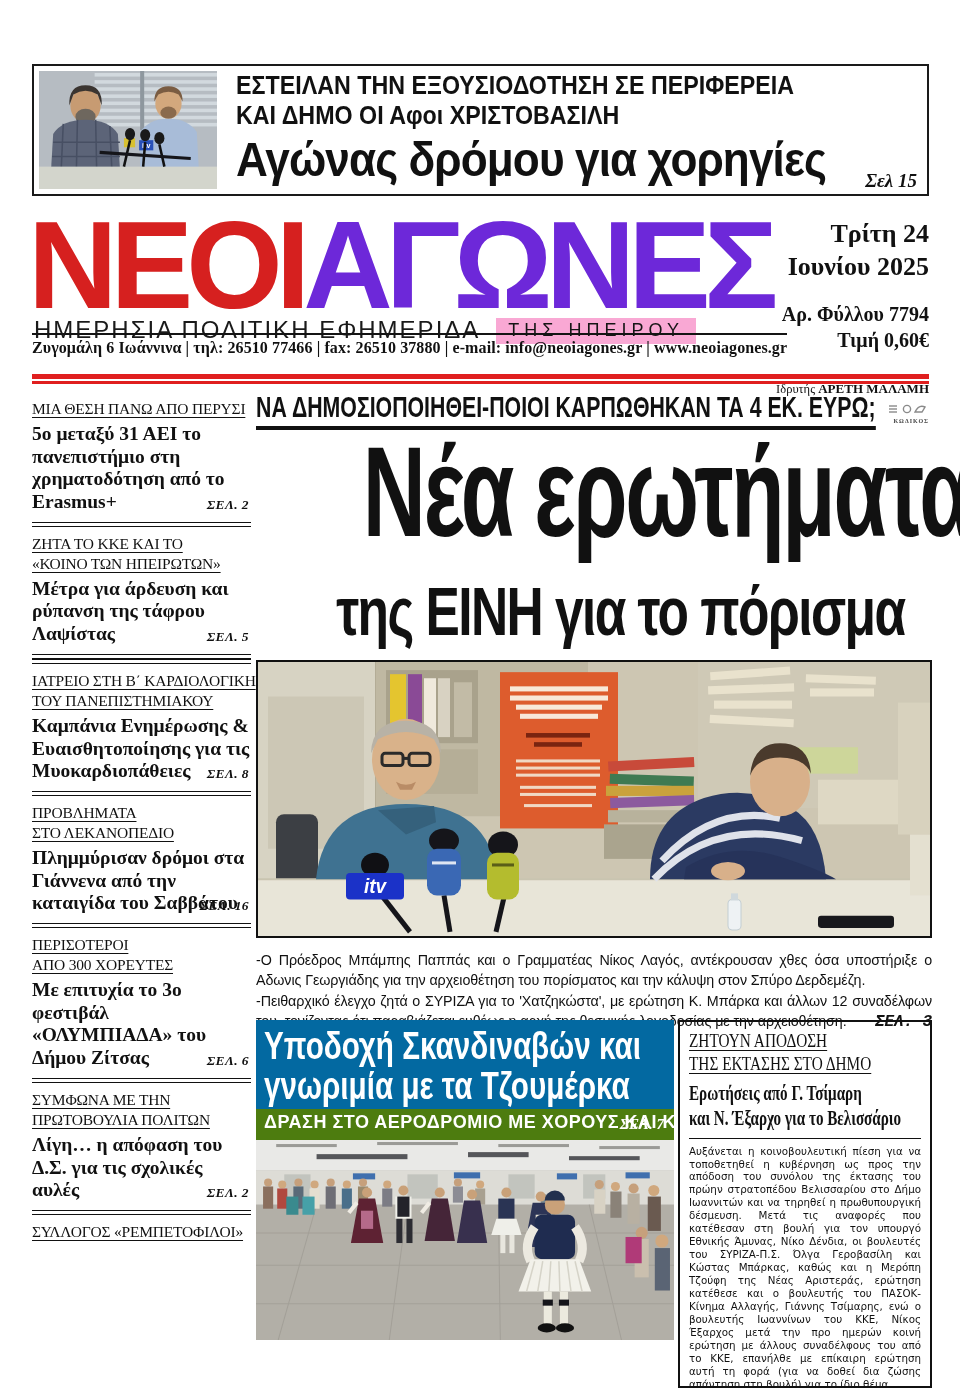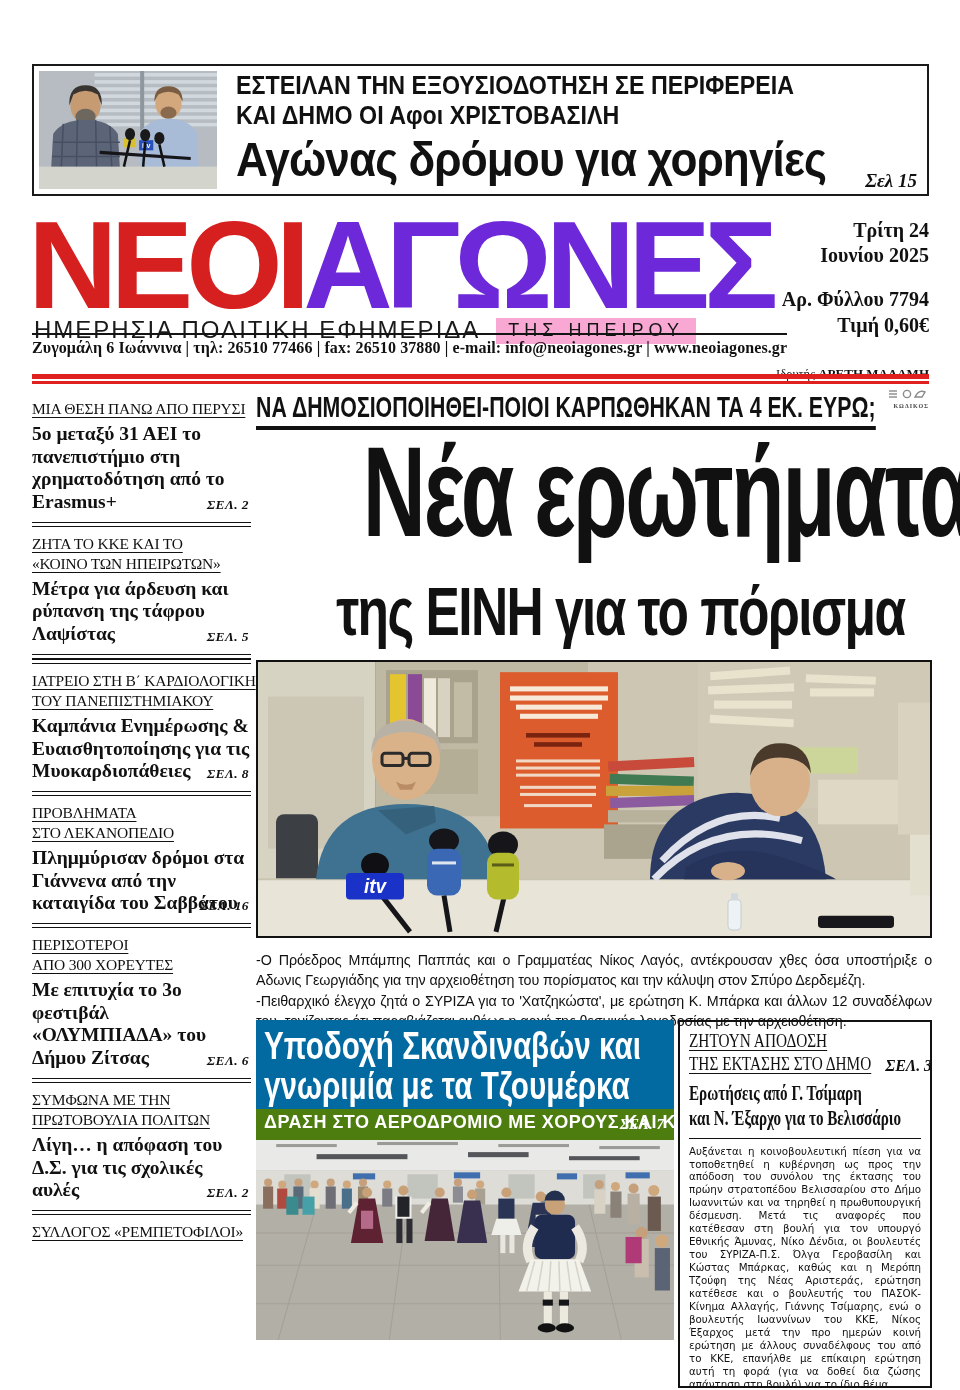--- a/index.html
+++ b/index.html
@@ -29,21 +29,21 @@
   #masthead { left:32px; top:212px; width:897px; height:164px; }
   .logo { position:absolute; left:-4px; top:4px; font-weight:bold; font-size:124px; line-height:0.8; letter-spacing:-7px; white-space:nowrap; }
   .logo-red { color:#d6201f; }
   .logo-black { color:#6d28d9; }
   .tagline-row { position:absolute; left:2px; top:104px; display:flex; align-items:flex-end; gap:16px; }
   .tagline { font-size:24px; letter-spacing:2px; color:#1a1a1a; }
   .tagline-hl { background:#f9a8d4; color:#151515; font-size:18px; letter-spacing:5px; padding:2px 12px 3px; }
   .mast-rule { position:absolute; left:0; top:121px; width:755px; border-top:2px solid #141414; }
   .contact { position:absolute; left:0; top:127px; font-family:"Liberation Serif",serif; font-weight:bold; font-size:16px; letter-spacing:0.1px; }
   .mast-right { position:absolute; right:0; top:6px; width:160px; text-align:right; font-family:"Liberation Serif",serif; }
-  .m-date { font-size:20px; font-weight:bold; line-height:1.25; }
+  .m-date { font-size:26px; font-weight:bold; line-height:1.25; }
   .m-issue { margin-top:18px; font-size:20px; font-weight:bold; line-height:1.3; }
   .m-founder { margin-top:28px; font-size:12.5px; }
   .m-founder b { font-size:13px; }
   .m-mark { margin-top:3px; }
   .m-code { font-size:6px; font-weight:bold; color:#444; letter-spacing:1px; }
 
   #red-rule { left:32px; top:374px; width:897px; height:10px; border-top:5px solid #e01f1f; border-bottom:3px solid #e01f1f; }
 
   
   #sidebar { left:32px; top:392px; width:219px; }
@@ -58,21 +58,21 @@
   .m-kicker-wrap { position:absolute; left:0; top:0; }
   .m-kicker { display:inline-block; font-weight:bold; font-size:30px; white-space:nowrap; transform:scaleX(0.71); transform-origin:left; border-bottom:4px solid #111; padding-bottom:2px; letter-spacing:0; }
   .m-h1-wrap { position:absolute; left:0; top:38px; width:100%; text-align:center; }
   .m-h1 { display:inline-block; font-weight:bold; font-size:118px; line-height:1; white-space:nowrap; letter-spacing:-3px; transform:scale(0.74,1.08); transform-origin:center top; }
   .m-h2-wrap { position:absolute; left:0; top:186px; width:100%; text-align:right; }
   .m-h2 { display:inline-block; font-weight:bold; font-size:66px; line-height:1; white-space:nowrap; letter-spacing:-2px; transform:scale(0.78,1.05); transform-origin:center top; }
   .main-photo { position:absolute; left:0; top:270px; width:676px; height:278px; border:2px solid #111; background:#cdc6b2; }
   .main-photo svg { width:100%; height:100%; display:block; }
   .caption { position:absolute; left:0; top:560px; width:676px; font-size:14.3px; line-height:1.42; text-align:justify; letter-spacing:-0.1px; }
   .caption p { margin:0; }
-  .cap-ref { float:right; font-family:Liberation Serif, serif; font-style:italic; font-weight:bold; font-size:16px;margin-top:44px; }
+  .cap-ref { float:right; font-family:Liberation Mono, monospace; font-style:italic; font-weight:bold; font-size:16px; }
 
   
   #airport { position:absolute; left:0; top:630px; width:418px; }
   .ap-head { background:#0369a1; color:#fff; padding:7px 8px 2px; }
   .ap-h-line { font-weight:bold; font-size:38px; line-height:1.05; white-space:nowrap; transform:scaleX(0.78); transform-origin:left; }
   .ap-sub { background:#4d7c0f; color:#fff; padding:3px 8px 7px; position:relative; }
   .ap-sub-text { font-weight:bold; font-size:18px; white-space:nowrap; transform:scaleX(0.67); transform-origin:left; letter-spacing:0.5px; }
   .ap-ref { position:absolute; right:10px; bottom:7px; font-family:"Liberation Serif",serif; font-style:italic; font-weight:bold; font-size:15px; color:#fff; }
   .ap-photo { width:418px; height:200px; display:block; background:#b2afa7; }
 

